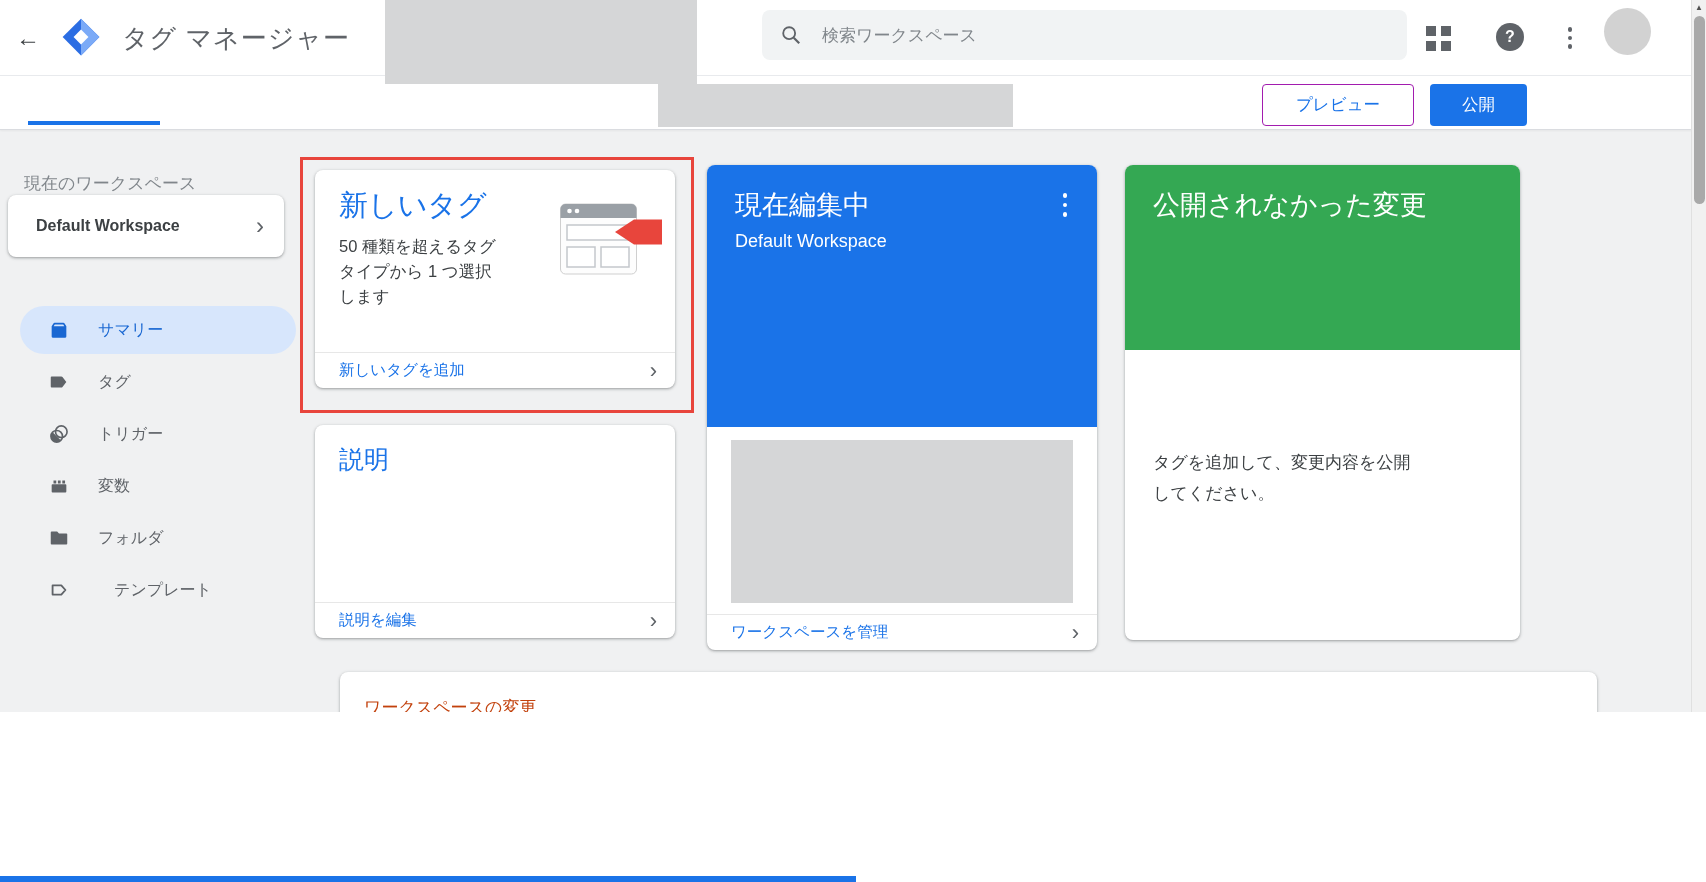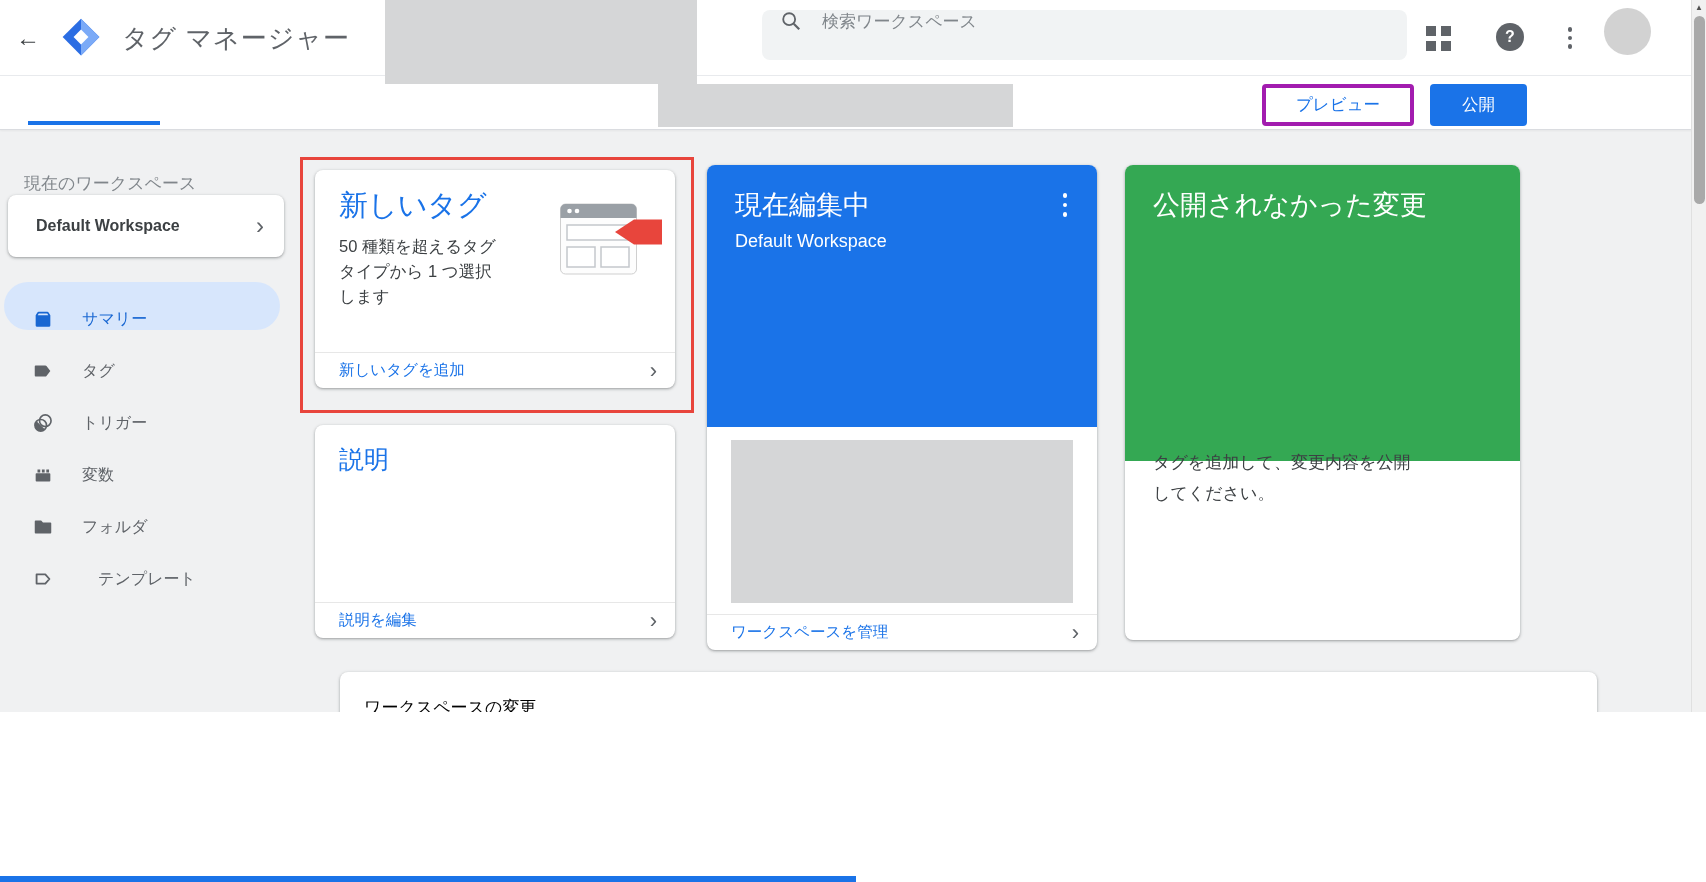--- a/index.html
+++ b/index.html
@@ -8,49 +8,49 @@
   #screen { position:relative; width:1706px; height:882px; background:#fff; overflow:hidden; }
   .abs { position:absolute; }
 
   
   #topbar { left:0; top:0; width:1706px; height:76px; background:#fff; border-bottom:1px solid #e8eaed; z-index:4; }
   .back-btn { left:10px; top:20px; width:36px; height:36px; font-size:24px; color:#3c4043; display:flex; align-items:center; justify-content:center; cursor:pointer; }
   .logo { left:60px; top:16px; }
   .app-title { left:122px; top:0; height:76px; display:flex; align-items:center; font-size:26px; color:#5f6368; letter-spacing:1px; }
   .redact { background:#d5d6d7; }
   #redact-top { left:385px; top:0; width:312px; height:84px; z-index:6; }
-  #searchbox { left:762px; top:10px; width:645px; height:50px; background:#f1f3f4; border-radius:8px; display:flex; align-items:flex-start; padding:0 18px; }
+  #searchbox { left:762px; top:10px; width:645px; height:50px; background:#f1f3f4; border-radius:8px; display:flex; align-items:center; padding:0 18px; }
   #searchbox svg { flex:0 0 auto; }
   #search-ph { margin-left:20px; font-size:17px; color:#80868b; }
   #grid-icon { left:1426px; top:26px; width:26px; height:26px; display:grid; grid-template-columns:10px 10px; grid-template-rows:10px 10px; gap:5px; cursor:pointer; }
   #grid-icon span { background:#5f6368; }
   #help-icon { left:1496px; top:23px; width:28px; height:28px; border-radius:50%; background:#5f6368; color:#fff; font-weight:bold; font-size:16px; display:flex; align-items:center; justify-content:center; cursor:pointer; }
   #topbar-dots { left:1556px; top:24px; width:28px; height:28px; display:flex; flex-direction:column; align-items:center; justify-content:center; gap:4px; cursor:pointer; }
   #topbar-dots i { width:4.5px; height:4.5px; border-radius:50%; background:#5f6368; }
   #avatar { left:1604px; top:8px; width:47px; height:47px; border-radius:50%; background:#d2d2d2; cursor:pointer; }
 
   
   #tabbar { left:0; top:77px; width:1706px; height:53px; background:#fff; border-bottom:1px solid #dadce0; box-shadow:0 1px 2px rgba(0,0,0,.05); z-index:3; }
   .tab { top:77px; height:44px; display:flex; align-items:center; font-size:16.5px; color:#80868b; cursor:pointer; }
   .tab.active { color:#1a73e8; }
   #tab-underline { left:28px; top:121px; width:132px; height:4px; background:#1a73e8; z-index:4; }
   #redact-tab { left:658px; top:84px; width:355px; height:43px; z-index:6; }
   #changes-label { top:77px; right:474px; height:50px; display:flex; align-items:center; font-size:15.5px; color:#5f6368; }
-  #preview-btn { left:1262px; top:84px; width:152px; height:42px; background:#fff; border:4px solid #a21caf; border-radius:4px; color:#1a73e8; font-size:16.5px; display:flex; align-items:center; justify-content:center; cursor:pointer; z-index:5; }
+  #preview-btn { left:1262px; top:84px; width:152px; height:42px; background:#fff; border:1px solid #a21caf; border-radius:4px; color:#1a73e8; font-size:16.5px; display:flex; align-items:center; justify-content:center; cursor:pointer; z-index:5; }
   #publish-btn { left:1430px; top:84px; width:97px; height:42px; background:#1a73e8; border:none; border-radius:4px; color:#fff; font-size:16.5px; display:flex; align-items:center; justify-content:center; cursor:pointer; z-index:5; }
 
   
   #content { left:0; top:130px; width:1706px; height:582px; background:#f0f1f2; z-index:1; }
 
   
   #ws-label { left:24px; top:172px; font-size:17px; color:#80868b; z-index:2; }
   #ws-card { left:8px; top:195px; width:276px; height:62px; background:#fff; border-radius:8px; box-shadow:0 1px 2px rgba(60,64,67,.3),0 1px 3px 1px rgba(60,64,67,.15); display:flex; align-items:center; padding:0 20px 0 28px; cursor:pointer; z-index:2; }
   #ws-card .ws-name { font-size:16px; color:#3c4043; font-weight:bold; }
   #ws-card .chev { margin-left:auto; font-size:24px; color:#5f6368; line-height:1; }
-  .nav-item { left:4px; width:276px; height:48px; border-radius:24px; display:flex; align-items:flex-end; padding-left:28px; cursor:pointer; z-index:2; color:#5f6368; }
+  .nav-item { left:20px; width:276px; height:48px; border-radius:24px; display:flex; align-items:center; padding-left:28px; cursor:pointer; z-index:2; color:#5f6368;margin-top:24px; }
   .nav-item.active { background:#d7e6fc; color:#1967d2; }
   .nav-item svg { width:22px; height:22px; flex:0 0 auto; }
   .nav-item .nav-label { margin-left:28px; font-size:16px; }
   .nav-item.active .nav-label { color:#1967d2; }
 
   
   .card { background:#fff; border-radius:8px; box-shadow:0 1px 2px rgba(60,64,67,.3),0 1px 3px 1px rgba(60,64,67,.15); overflow:hidden; z-index:2; }
   #highlight-rect { left:300px; top:157px; width:394px; height:256px; border:3px solid #e8453c; z-index:3; pointer-events:none; }
   #card-newtag { left:315px; top:170px; width:360px; height:218px;padding-left:20px; }
   #card-newtag .title { position:absolute; left:24px; top:16px; font-size:29px; color:#1a73e8; }
@@ -62,25 +62,25 @@
   #card-desc { left:315px; top:425px; width:360px; height:213px; }
   #card-desc .title { position:absolute; left:24px; top:18px; font-size:25px; color:#1a73e8; }
   #card-editing { left:707px; top:165px; width:390px; height:485px; }
   #card-editing .hd { position:absolute; left:0; top:0; width:100%; height:262px; background:#1a73e8; }
   #card-editing .hd .title { position:absolute; left:28px; top:22px; font-size:27px; color:#fff; }
   #card-editing .hd .subtitle { position:absolute; left:28px; top:66px; font-size:18px; color:#fff; }
   #card-dots { position:absolute; right:22px; top:28px; width:20px; height:36px; display:flex; flex-direction:column; align-items:center; gap:5px; cursor:pointer; }
   #card-dots i { width:4.5px; height:4.5px; border-radius:50%; background:#fff; }
   #editing-redact { position:absolute; left:24px; top:275px; width:342px; height:163px; background:#d5d6d7; }
   #card-unpub { left:1125px; top:165px; width:395px; height:475px; }
-  #card-unpub .hd { position:absolute; left:0; top:0; width:100%; height:296px; background:#34a853; }
+  #card-unpub .hd { position:absolute; left:0; top:0; width:100%; height:185px; background:#34a853; }
   #card-unpub .hd .title { position:absolute; left:28px; top:22px; font-size:27px; color:#fff; }
   #card-unpub .body { position:absolute; left:28px; top:282px; width:272px; font-size:17px; line-height:31px; color:#3c4043; }
   #card-changes { left:340px; top:672px; width:1257px; height:180px; border-radius:8px 8px 0 0; }
-  #card-changes .title { position:absolute; left:24px; top:24px; font-size:17px; color:#000000; }
+  #card-changes .title { position:absolute; left:24px; top:24px; font-size:17px; color:#c2410c; }
 
   
   #white-bottom { left:0; top:712px; width:1706px; height:170px; background:#fff; z-index:5; }
   #blue-bar { left:0; top:876px; width:856px; height:6px; background:#1a73e8; z-index:6; }
 
   
   #scrollbar { left:1691px; top:0; width:15px; height:712px; background:#f1f1f1; border-left:1px solid #e0e0e0; z-index:7; }
   #scroll-up { position:absolute; left:0; top:0; width:14px; height:15px; font-size:8px; color:#505050; display:flex; align-items:center; justify-content:center; cursor:pointer; }
   #scroll-thumb { position:absolute; left:1.5px; top:16px; width:11px; height:188px; background:#a9a9a9; border-radius:6px; cursor:pointer; }
 </style>

